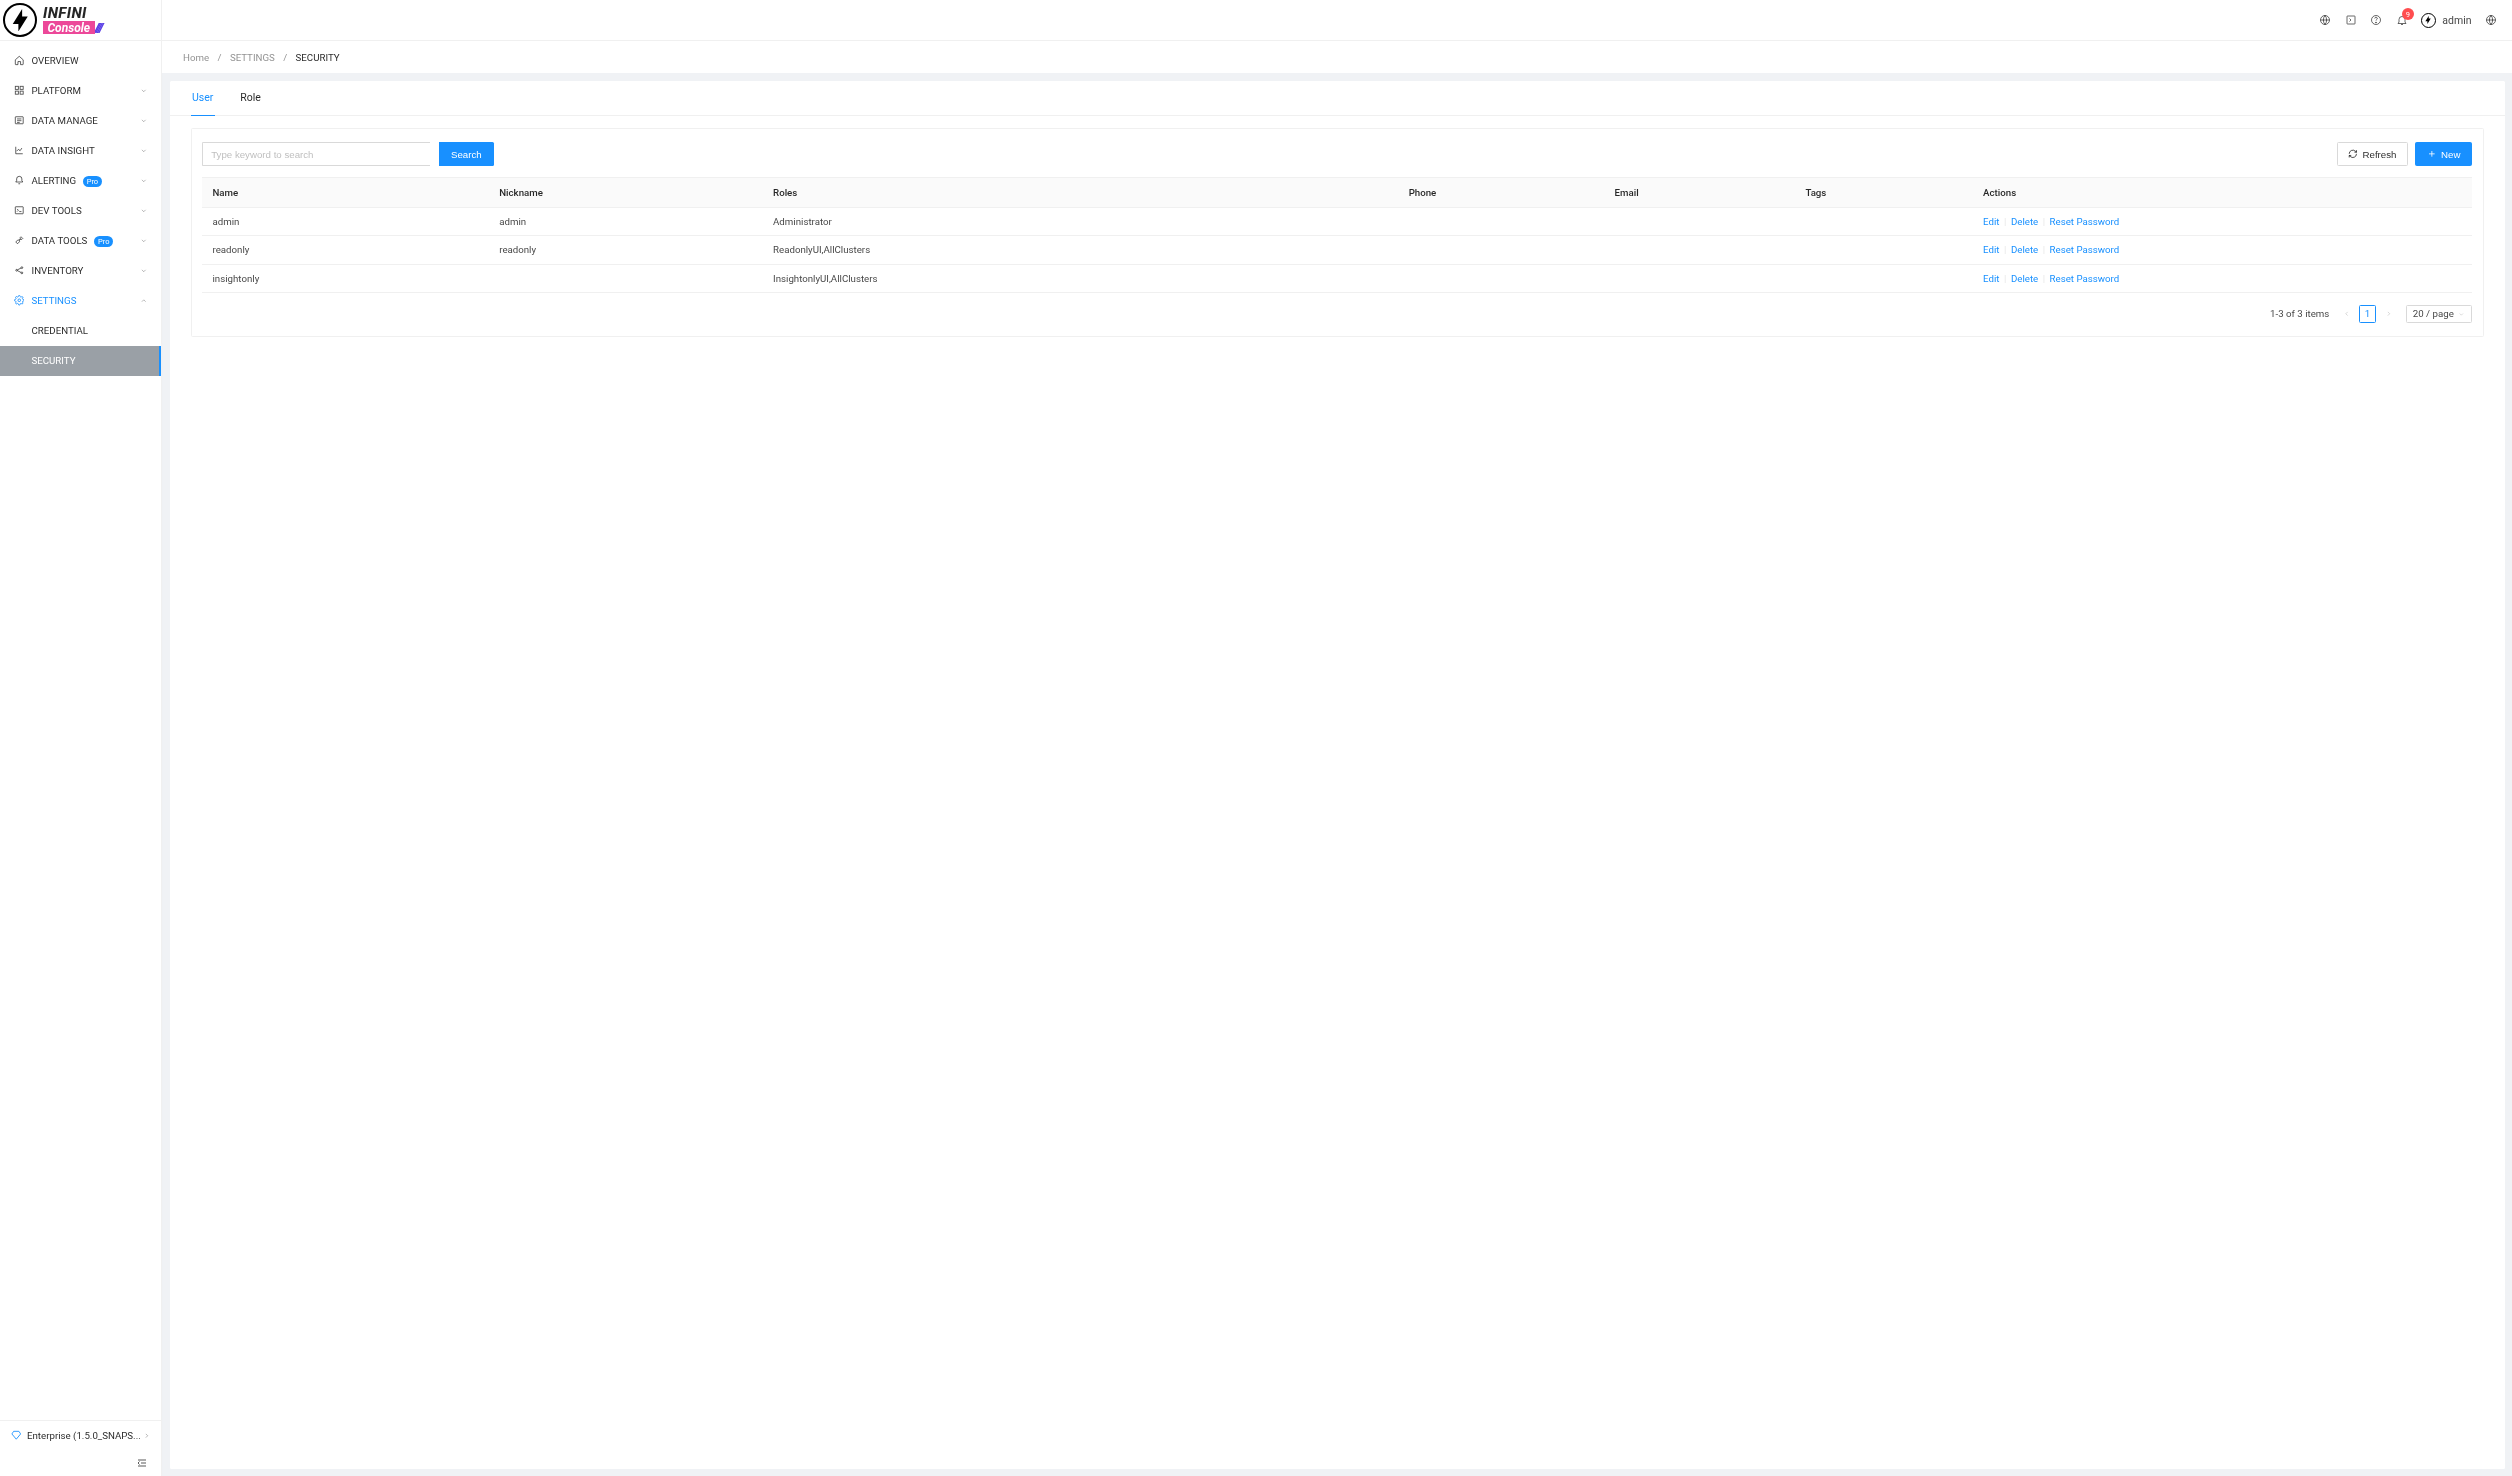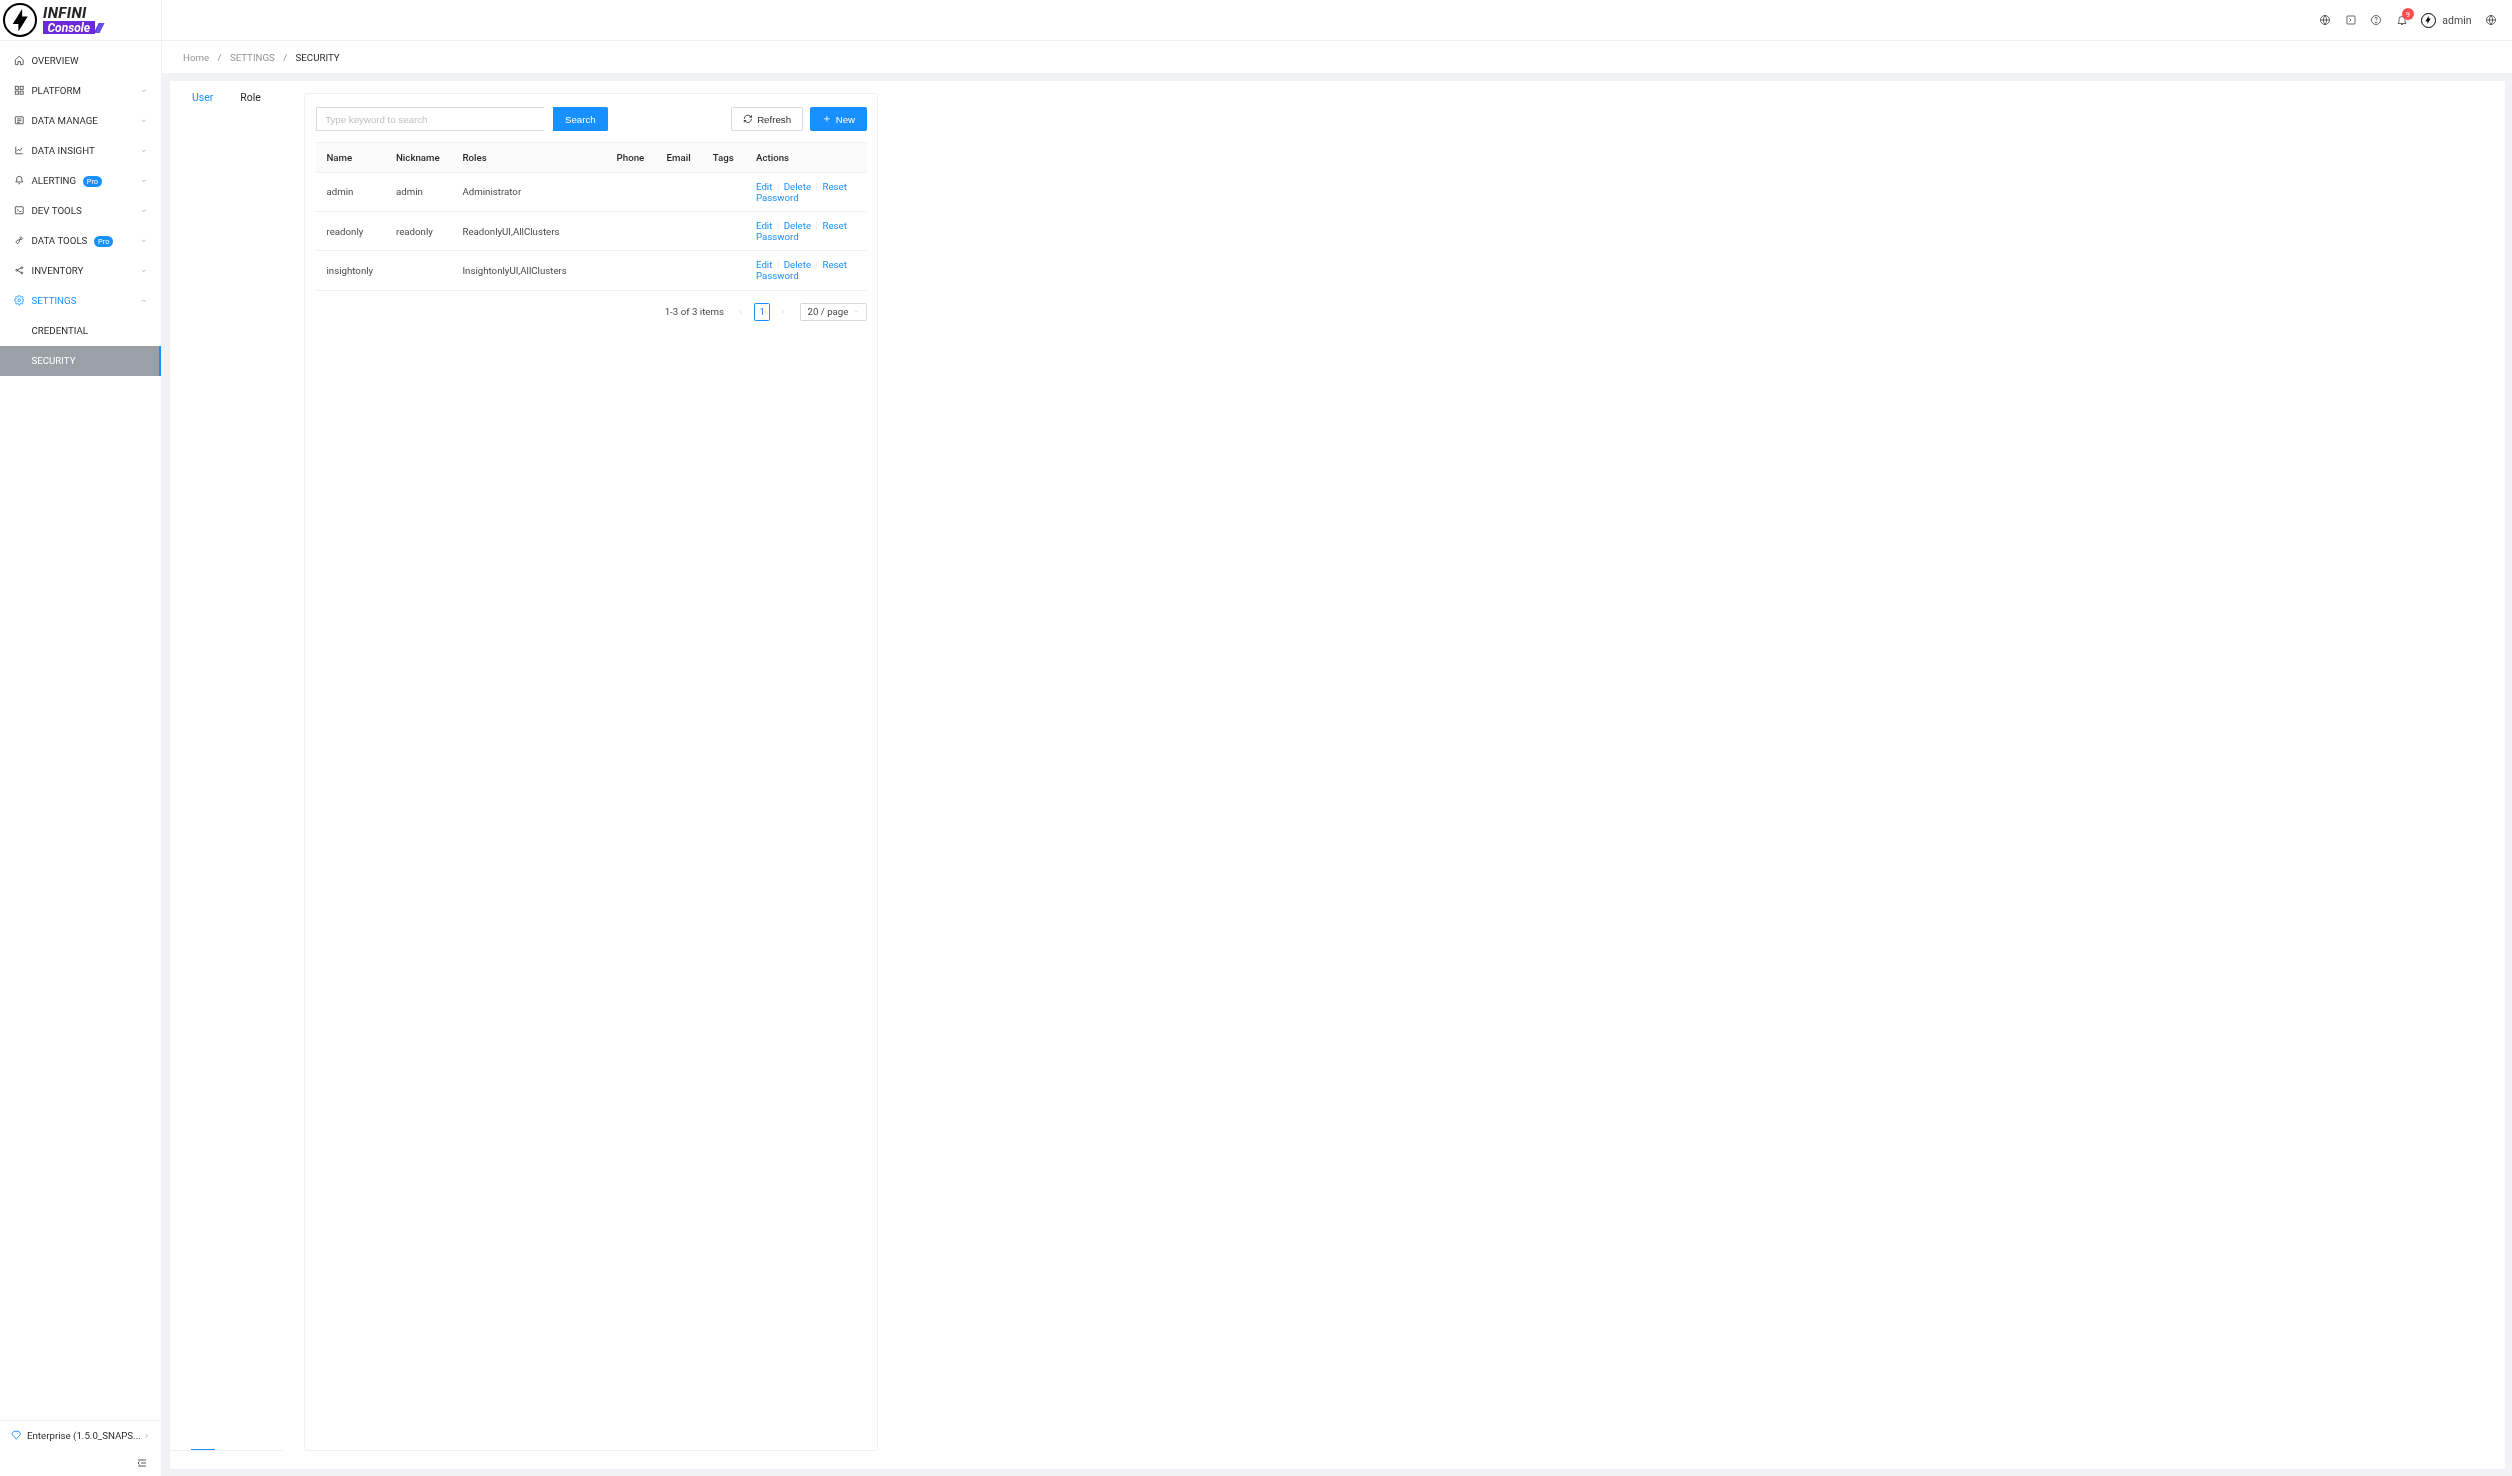--- a/index.html
+++ b/index.html
@@ -35,21 +35,21 @@
     border: 2.2px solid #000;
     border-radius: 50%;
     display: flex; align-items: center; justify-content: center;
     margin-right: 6px;
   }
   .logo-circle svg { width: 22.5px; height: 22.5px; }
   .logo-text { display: flex; flex-direction: column; line-height: 1; }
   .logo-infini { font-size: 15px; font-weight: 800; letter-spacing: 0.4px; font-style: italic; }
   .logo-console {
     font-size: 12px; font-weight: 700; font-style: italic;
-    background: #6d28d9; color: #fff; padding: 0.7px 4.5px;
+    background: #ec4899; color: #fff; padding: 0.7px 4.5px;
     position: relative;
   }
   .logo-slashes { color: #5a3fe5; font-weight: 900; font-style: italic; letter-spacing: -1.5px; font-size: 13.5px; }
   .logo-row2 { display: flex; align-items: center; }
   
   .menu { flex: 1; overflow-y: auto; padding-top: 4.5px; }
   .menu-item {
     height: 30px;
     display: flex;
     align-items: center;
@@ -123,21 +123,21 @@
     background: #fff; padding: 10.5px 21px; font-size: 9.7px;
     color: rgba(0,0,0,0.45);
   }
   .breadcrumb .bc-sep { margin: 0 6px; }
   .breadcrumb .bc-current { color: rgba(0,0,0,0.85); }
   .breadcrumb .bc-link { cursor: pointer; }
   
   .content-wrap { flex: 1; padding: 7.5px 7.5px; overflow: auto; display:flex; flex-direction:column;}
   .card {
     background: #fff; border-radius: 1.5px;
-    flex:1; display:flex; flex-direction:row;
+    flex:1; display:flex; flex-direction:column;
     padding: 0 0 18px 0;
   }
   .tabs {
     display: flex; gap: 24px; padding: 0 21px;
     border-bottom: 0.7px solid #f0f0f0;
   }
   .tab {
     padding: 10.5px 1.5px; font-size: 10.5px; cursor: pointer;
     color: rgba(0,0,0,0.85); border-bottom: 1.5px solid transparent;
     margin-bottom: -0.7px;

